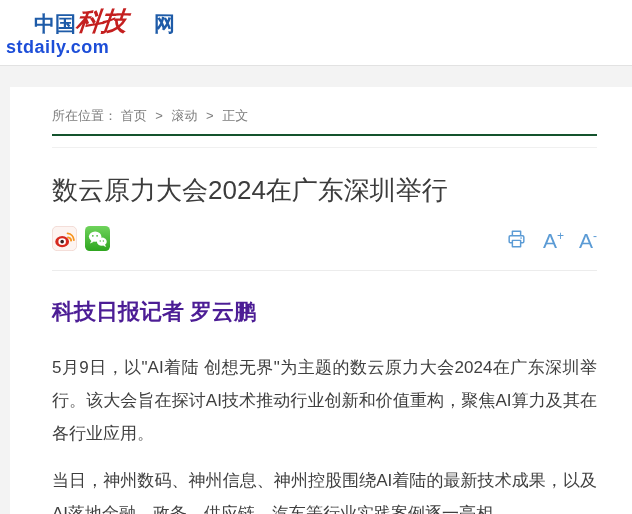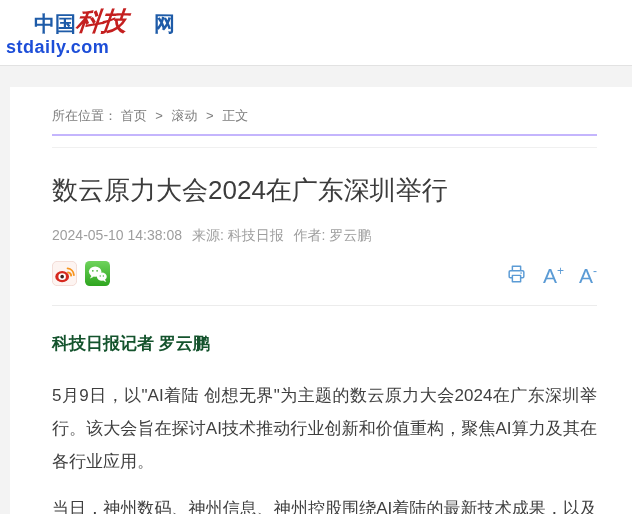--- a/index.html
+++ b/index.html
@@ -63,21 +63,21 @@
     width: 622px;
     min-height: 427px;
     background: #ffffff;
     padding: 20px 35px 20px 42px;
   }
 
   .breadcrumb {
     font-size: 13px;
     color: #7d7d7d;
     padding-bottom: 9px;
-    border-bottom: 2px solid #c4b5fd;
+    border-bottom: 2px solid #14532d;
   }
   .breadcrumb a { color: #7d7d7d; text-decoration: none; cursor: pointer; }
   .breadcrumb .sep { margin: 0 5px; }
   .sub-line { border-bottom: 1px solid #f0f0f0; margin-top: 11px; }
 
   .article-title {
     margin-top: 22px;
     font-size: 26px;
     line-height: 40px;
     font-weight: 500;
@@ -108,23 +108,23 @@
     background: none; border: none;
     font-family: "Liberation Sans", "DejaVu Sans", sans-serif;
   }
   .tool-btn sup { font-size: 12px; }
   .print-btn { background: none; border: none; cursor: pointer; padding: 0; line-height: 0; }
 
   .divider { border-bottom: 1px solid #ececec; margin-top: 18px; }
 
   .byline {
     margin-top: 26px;
-    font-size: 17px;
+    font-size: 22px;
     font-weight: 700;
-    color: #14532d;
+    color: #4c1d95;
   }
   .para {
     margin-top: 24px;
     font-size: 17px;
     line-height: 33px;
     color: #3f3f3f;
     text-align: justify;
   }
   .para + .para { margin-top: 14px; }
 </style>
@@ -148,25 +148,20 @@
       <a>首页</a>
       <span class="sep">&gt;</span>
       <a>滚动</a>
       <span class="sep">&gt;</span>
       <a>正文</a>
     </div>
     <div class="sub-line"></div>
 
     <h1 class="article-title">数云原力大会2024在广东深圳举行</h1>
 
-    <div class="meta">
-      <span>2024-05-10 14:38:08</span>
-      <span>来源: 科技日报</span>
-      <span>作者: 罗云鹏</span>
-    </div>
 
     <div class="action-row">
       <div class="share">
 
         <svg class="share-btn" viewBox="0 0 32 32">
           <rect x="0.5" y="0.5" width="31" height="31" rx="6" fill="#fdf4f1" stroke="#f0d3cc"></rect>
           <path d="M20 9.5 a9 9 0 0 1 8 8.5" fill="none" stroke="#f7941d" stroke-width="2.4" stroke-linecap="round"></path>
           <path d="M20.5 14.5 a4.5 4.5 0 0 1 4 4.2" fill="none" stroke="#f7941d" stroke-width="2.4" stroke-linecap="round"></path>
           <ellipse cx="13" cy="20" rx="8.8" ry="7.2" fill="#d6281e"></ellipse>
           <ellipse cx="13" cy="20" rx="4.8" ry="4.2" fill="#ffffff"></ellipse>

